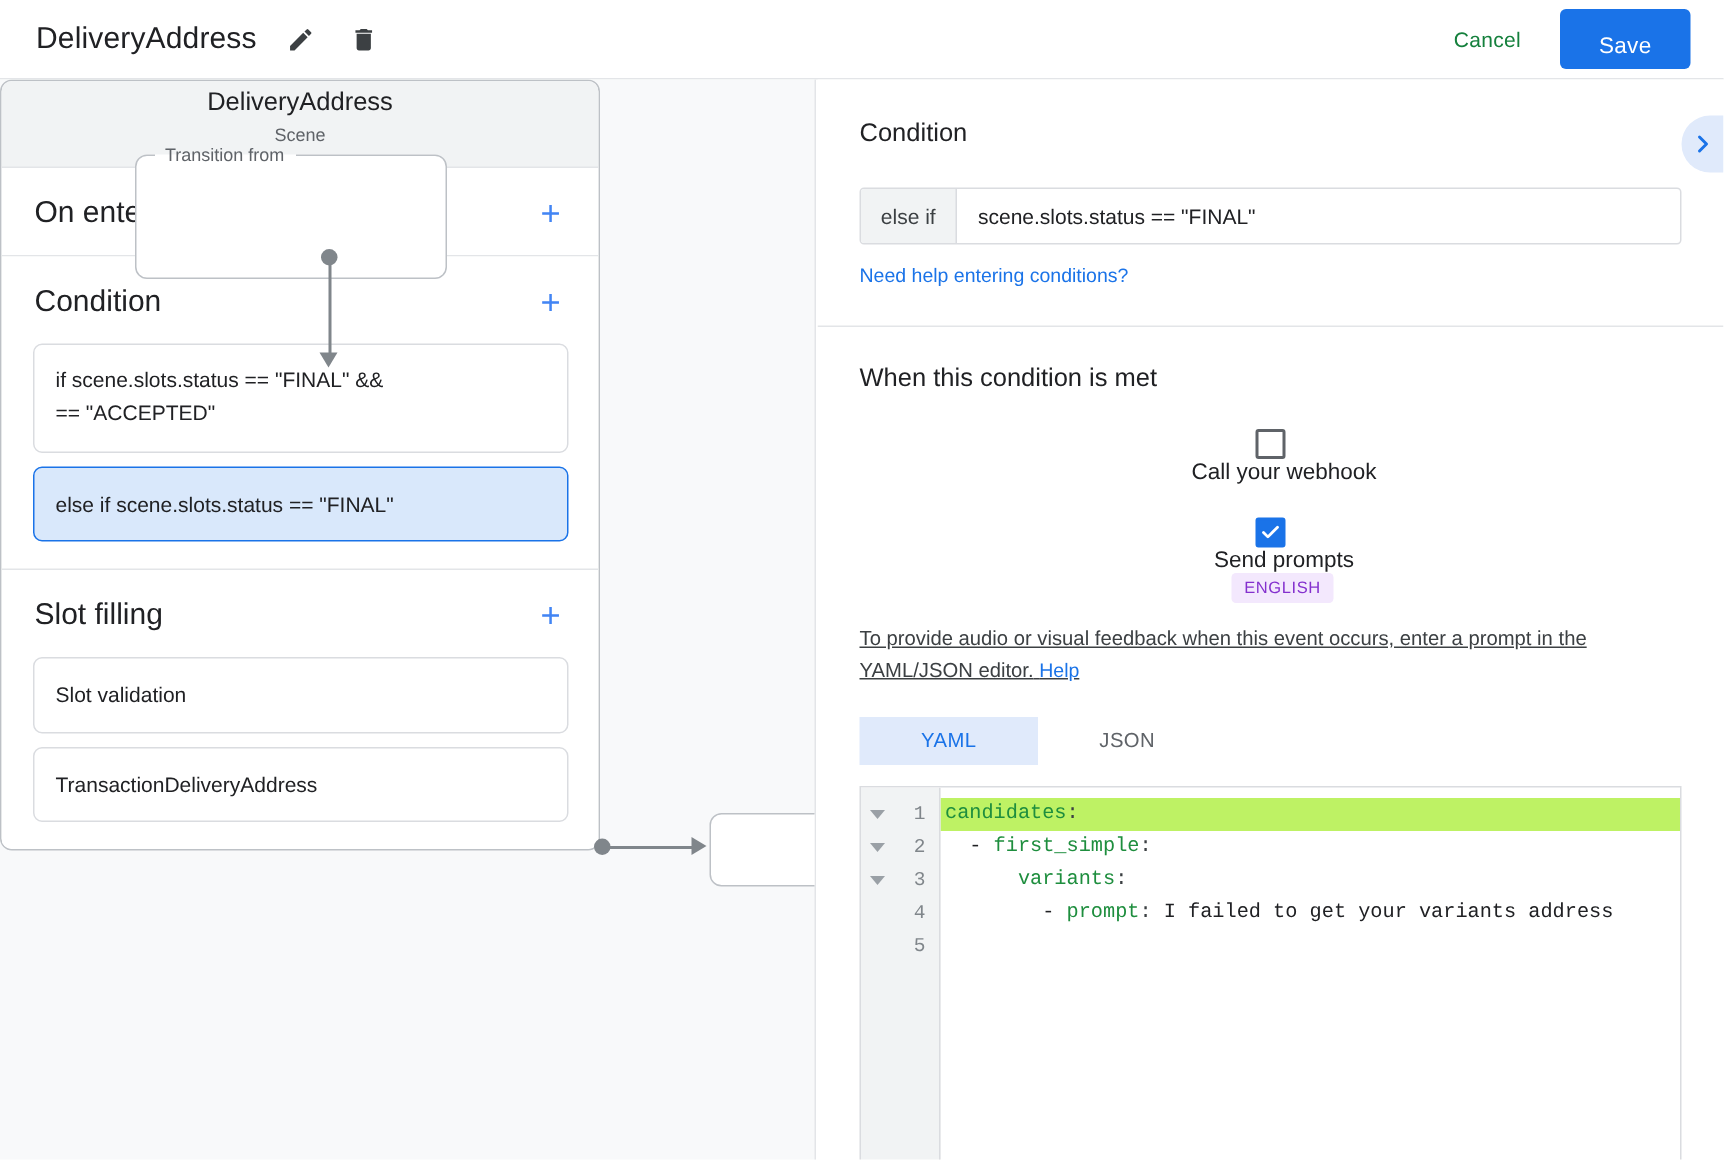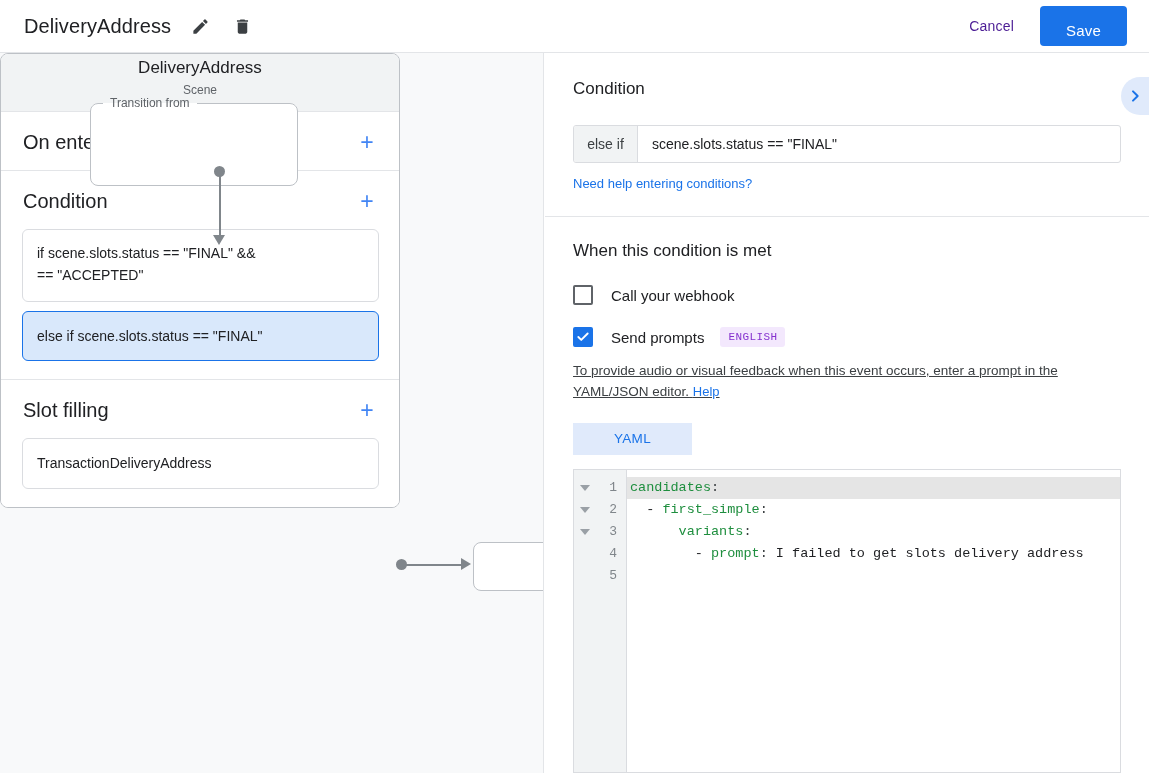--- a/index.html
+++ b/index.html
@@ -30,21 +30,21 @@
   .icon-btn {
     width: 30px; height: 30px;
     display: flex; align-items: center; justify-content: center;
     cursor: pointer;
     border-radius: 50%;
   }
   .edit-icon { margin-left: 14px; }
   .delete-icon { margin-left: 12px; }
   .topbar-spacer { flex: 1; }
   .cancel-btn {
-    color: #4c1d95;
+    color: #15803d;
     font-size: 14px;
     font-weight: 500;
     padding: 8px 10px;
     background: transparent;
     border: none;
     cursor: pointer;
     letter-spacing: 0.2px;
     font-family: "Liberation Sans", sans-serif;
   }
   .save-btn {
@@ -220,21 +220,21 @@
     width: 28px; height: 38px;
     background: #e0eafb;
     border-radius: 19px 0 0 19px;
     display: flex; align-items: center; justify-content: center;
     cursor: pointer;
   }
 
   .met-block { padding-top: 24px; }
   .met-h { font-size: 17px; color: #202124; margin: 0 0 24px 0; font-weight: 400; }
 
-  .chk-row { display: flex; align-items: center; margin-bottom: 22px; cursor: pointer; }
+  .chk-row { display: flex; align-items: center; margin-bottom: 22px; cursor: pointer; flex-direction: column; }
   .chkbox {
     width: 20px; height: 20px;
     border: 2px solid #5f6368;
     border-radius: 2px;
     background: #ffffff;
     flex-shrink: 0;
   }
   .chkbox.checked {
     background: #1a73e8;
     border-color: #1a73e8;
@@ -243,21 +243,20 @@
   .chk-label { margin-left: 18px; font-size: 15px; color: #202124; font-weight: 500; }
   .badge {
     margin-left: 16px;
     background: #f3e8fd;
     color: #8430ce;
     font-size: 11px;
     letter-spacing: 0.4px;
     padding: 4px 8px;
     border-radius: 3px;
     font-weight: 500;
-    font-family: Liberation Mono, monospace;
   }
   .helper {
     font-size: 13.5px; color: #3c4043; line-height: 1.55;
     margin-top: -8px; margin-bottom: 20px; max-width: 552px; text-decoration: underline;
   }
 
   .tabs { display: flex; border: none; }
   .tab {
     min-width: 119px;
     height: 32px;
@@ -309,21 +308,21 @@
   }
   .cline {
     height: 22px;
     line-height: 22px;
     font-family: "Liberation Mono", monospace;
     font-size: 13.5px;
     color: #202124;
     white-space: pre;
     padding-left: 3px;
   }
-  .cline.hl { background: #e5e5e5; }
+  .cline.hl { background: #bef264; }
   .k { color: #1e8e3e; }
   .p { color: #3c4043; }
 </style>
 </head>
 <body>
 
 <div class="topbar">
   <div class="topbar-title">DeliveryAddress</div>
 
   <div class="icon-btn edit-icon">
@@ -390,20 +389,23 @@
       </div>
     </div>
 
     <div class="section">
       <div class="section-head">
         <span class="section-title">Slot filling</span>
         <span class="plus-btn">+</span>
       </div>
       <div class="section-body">
         <div class="item-box">
+          <div class="item-line">Slot validation</div>
+        </div>
+        <div class="item-box">
           <div class="item-line">TransactionDeliveryAddress</div>
         </div>
       </div>
     </div>
   </div>
 </div>
 
 <div class="right">
 
   <div class="chev-pill">
@@ -439,20 +441,21 @@
       <span class="badge">ENGLISH</span>
     </div>
 
     <div class="helper">
       <span>To provide audio or visual feedback when this event occurs, enter a prompt in the YAML/JSON editor.</span>
       <a class="link">Help</a>
     </div>
 
     <div class="tabs">
       <div class="tab active">YAML</div>
+      <div class="tab">JSON</div>
     </div>
 
     <div class="editor">
       <div class="gutter">
         <div class="gline">
           <span class="fold"></span>
           <span class="gnum">1</span>
         </div>
         <div class="gline">
           <span class="fold"></span>
@@ -467,18 +470,18 @@
         </div>
         <div class="gline">
           <span class="gnum">5</span>
         </div>
       </div>
 
       <div class="code">
         <div class="cline hl"><span></span><span></span><span class="k">candidates</span><span class="p">:</span><span></span></div>
         <div class="cline"><span>  </span><span>- </span><span class="k">first_simple</span><span class="p">:</span><span></span></div>
         <div class="cline"><span>      </span><span></span><span class="k">variants</span><span class="p">:</span><span></span></div>
-        <div class="cline"><span>        </span><span>- </span><span class="k">prompt</span><span class="p">:</span><span> I failed to get slots delivery address</span></div>
+        <div class="cline"><span>        </span><span>- </span><span class="k">prompt</span><span class="p">:</span><span> I failed to get your variants address</span></div>
         <div class="cline"><span></span></div>
       </div>
     </div>
   </div>
 </div>
 
 </body></html>

